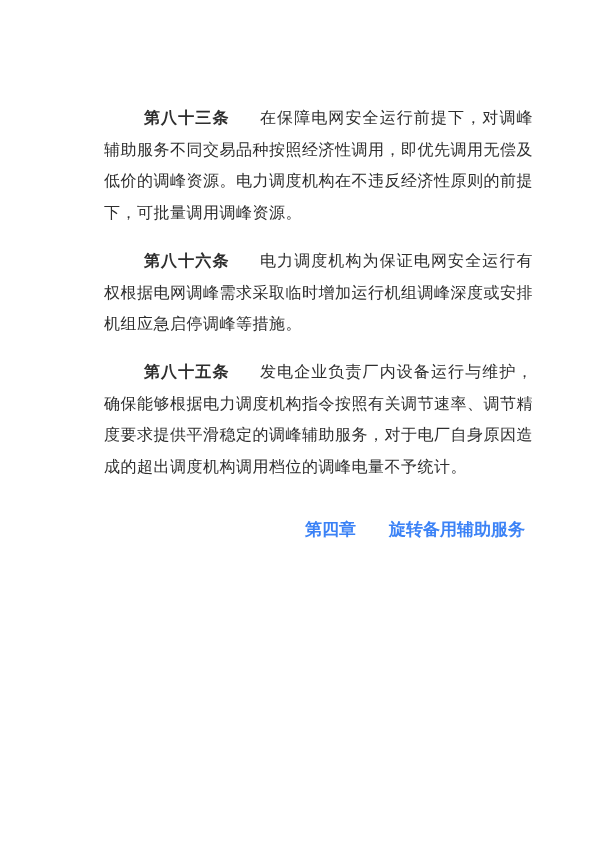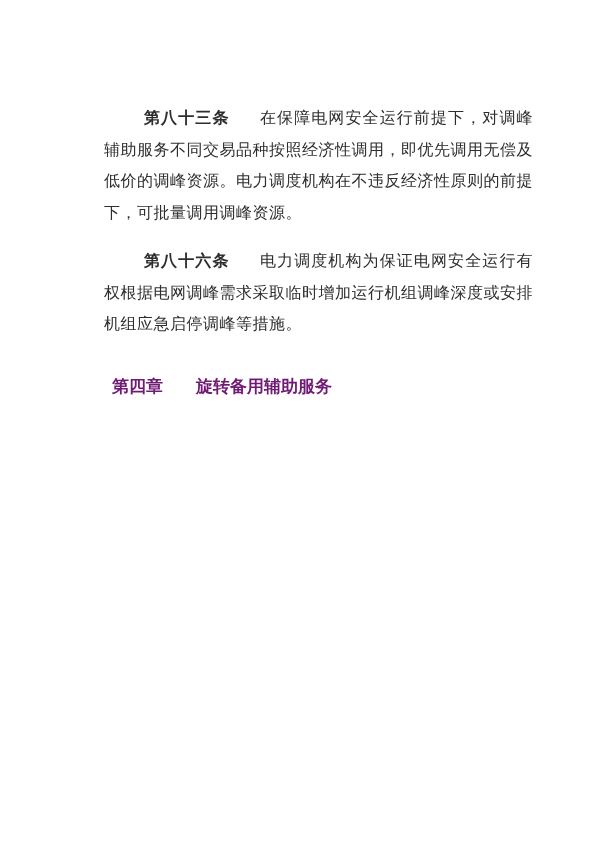--- a/index.html
+++ b/index.html
@@ -32,22 +32,22 @@
   }
   .article-label {
     font-weight: bold;
     margin-right: 0.9em;
   }
   .chapter {
     margin-top: 15px;
     font-family: "Liberation Sans", "DejaVu Sans", sans-serif;
     font-size: 17px;
     font-weight: bold;
-    color: #701a75;
-    text-align: left;
+    color: #3b82f6;
+    text-align: right;
     line-height: 31.7px;
     text-indent: 0;
   }
   .chapter-label {
     margin-right: 1em;
   }
   .page-number {
     position: absolute;
     bottom: 46px;
     left: 0;
@@ -65,20 +65,23 @@
   <div class="content">
 
     <p class="article">
       <span class="article-label">第八十三条</span><span class="article-text">在保障电网安全运行前提下，对调峰辅助服务不同交易品种按照经济性调用，即优先调用无偿及低价的调峰资源。电力调度机构在不违反经济性原则的前提下，可批量调用调峰资源。</span>
     </p>
 
     <p class="article">
       <span class="article-label">第八十六条</span><span class="article-text">电力调度机构为保证电网安全运行有权根据电网调峰需求采取临时增加运行机组调峰深度或安排机组应急启停调峰等措施。</span>
     </p>
 
+    <p class="article">
+      <span class="article-label">第八十五条</span><span class="article-text">发电企业负责厂内设备运行与维护，确保能够根据电力调度机构指令按照有关调节速率、调节精度要求提供平滑稳定的调峰辅助服务，对于电厂自身原因造成的超出调度机构调用档位的调峰电量不予统计。</span>
+    </p>
 
 
 
     <h2 class="chapter">
       <span class="chapter-label">第四章</span><span>旋转备用辅助服务</span>
     </h2>
 
   </div>
 
 </div>

